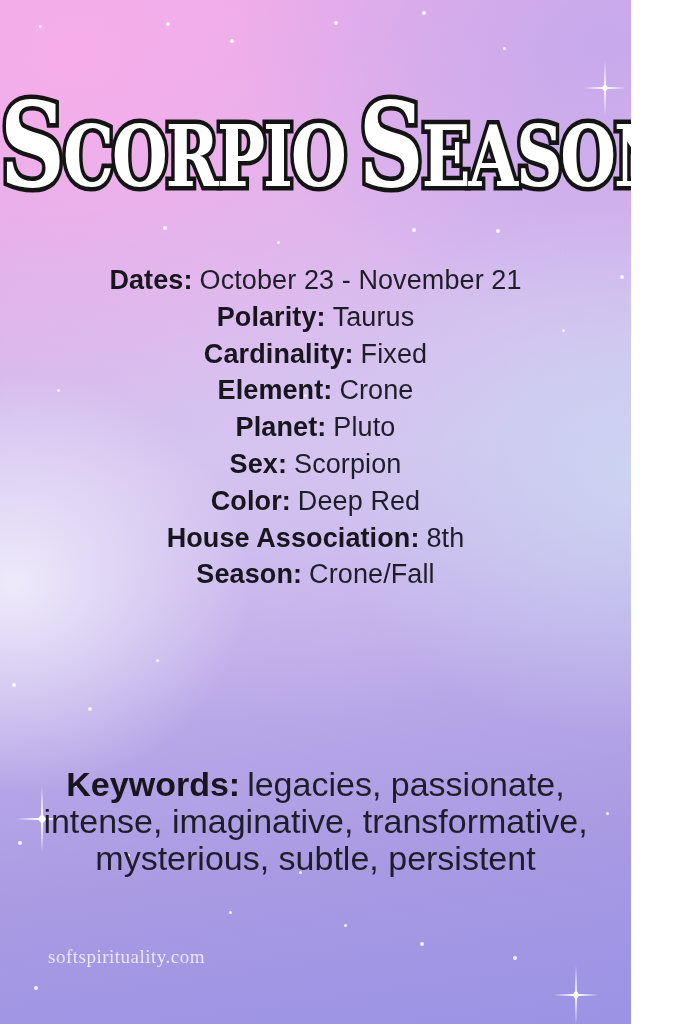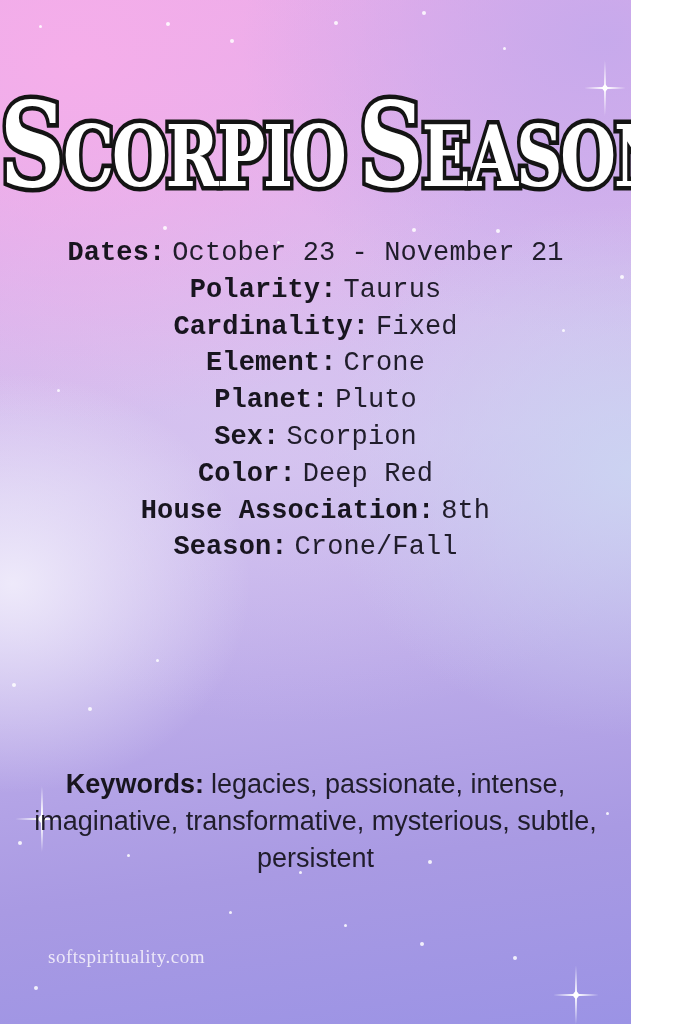--- a/index.html
+++ b/index.html
@@ -65,41 +65,40 @@
     color: #ffffff;
     -webkit-text-stroke: 7px #141414;
     paint-order: stroke fill;
   }
   .title .word::first-letter { font-size: 90px; }
   .title .word + .word { margin-left: 14px; }
 
   
   .attributes {
     position: absolute;
-    top: 235px; left: 0; right: 0;
+    top: 262px; left: 0; right: 0;
     text-align: center;
-    font-family: Liberation Mono, monospace;
   }
   .attr-row {
     font-size: 27px;
     line-height: 36.8px;
     color: #201d2b;
     letter-spacing: 0.1px;
   }
   .attr-label { font-weight: 700; color: #18151f; }
   .attr-value { margin-left: 7px; }
 
   
   .keywords {
     position: absolute;
     top: 766px; left: 50%;
     transform: translateX(-50%);
     width: 592px;
     text-align: center;
-    font-size: 27px;
+    font-size: 34px;
     line-height: 37px;
     color: #201d2b;
   }
   .keywords .attr-label { font-weight: 700; }
 
   
   .footer {
     position: absolute;
     left: 48px; top: 946px;
     font-family: "Liberation Serif", serif;

